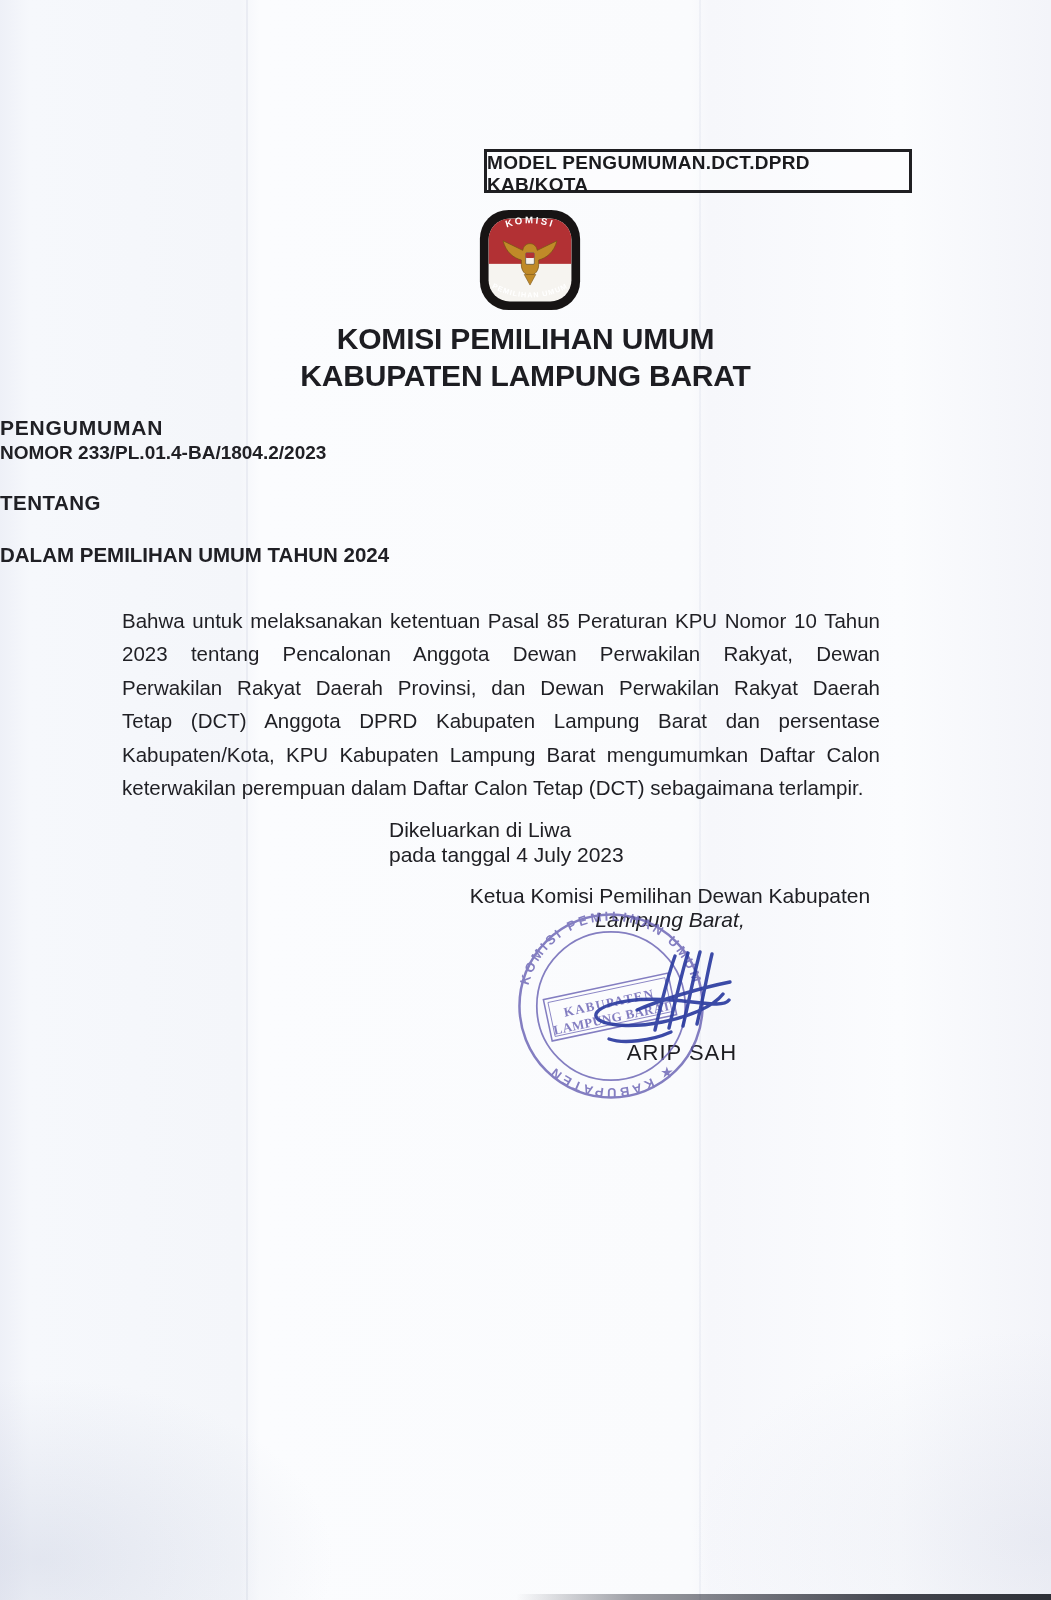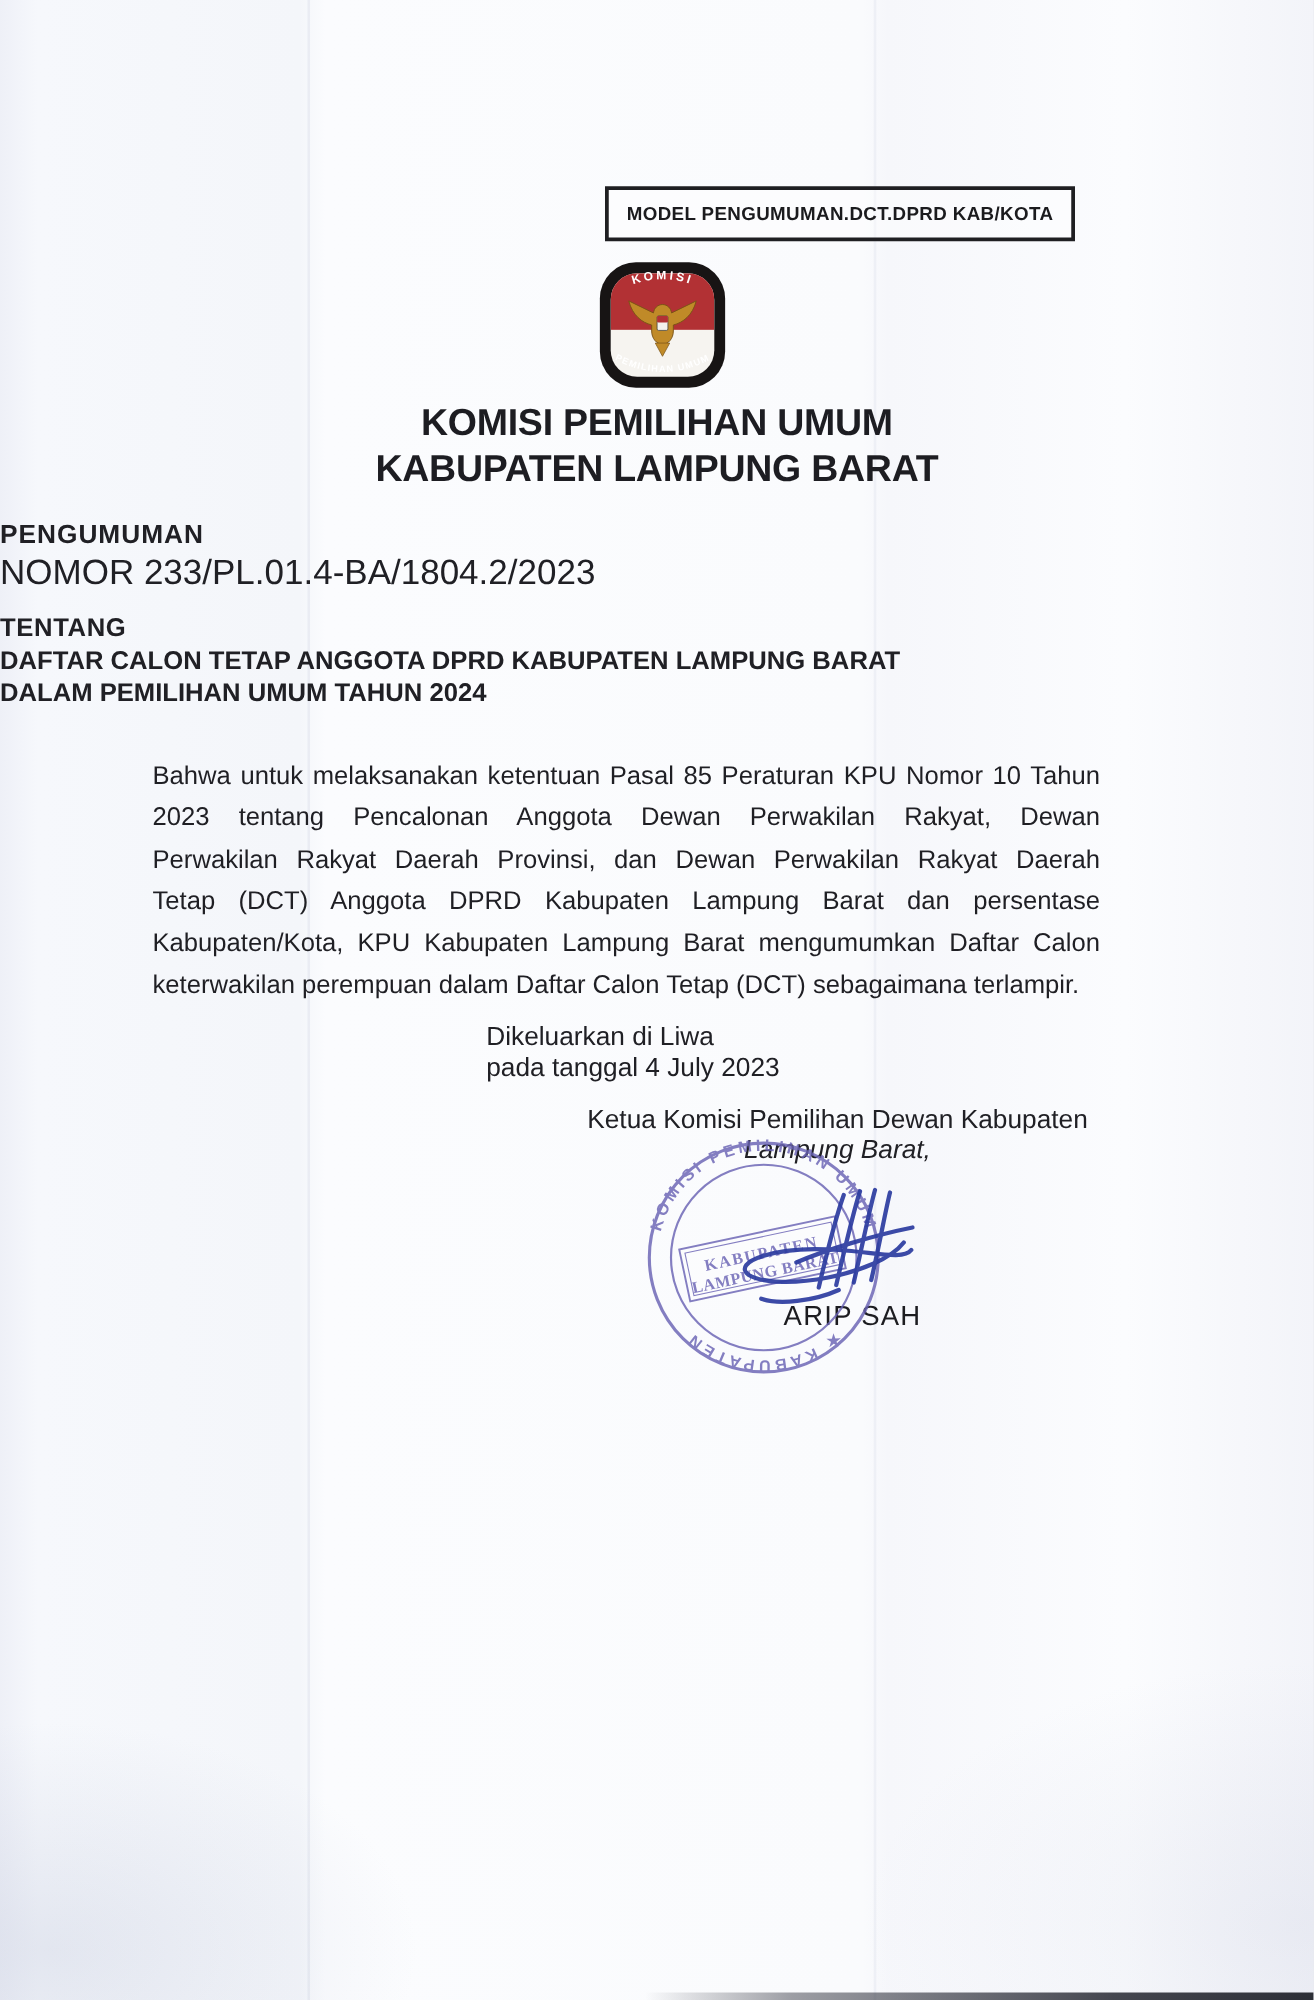--- a/index.html
+++ b/index.html
@@ -16,34 +16,34 @@
     color:#26262b;
   }
   .fold{position:absolute;top:0;bottom:0;width:2px;background:rgba(130,140,180,0.10);}
   .fold.f1{left:246px;}
   .fold.f2{left:699px;background:rgba(130,140,180,0.08);}
   .bottom-strip{
     position:absolute;right:0;bottom:0;height:6px;width:535px;
     background:linear-gradient(to right, rgba(42,44,56,0), rgba(42,44,56,0.45) 22%, rgba(30,32,42,0.82) 70%, rgba(24,26,34,0.9));
   }
   .model-box{
-    position:absolute;left:484px;top:149px;width:376px;height:44px;
+    position:absolute;left:484px;top:149px;width:428px;height:44px;
     border:3px solid #1f1f22;box-sizing:border-box;
-    display:flex;align-items:center;justify-content:center;
-    font-size:15px;font-weight:700;letter-spacing:0.3px;color:#1b1b1e;
+    display:flex;justify-content:center;
+    font-size:19px;font-weight:700;letter-spacing:0.3px;color:#1b1b1e;
     background:rgba(255,255,255,0.35);
   }
   .logo{position:absolute;left:477px;top:206px;width:106px;height:108px;}
   .issuer{
     position:absolute;left:0;top:320px;width:1051px;text-align:center;
     font-size:30px;line-height:37px;font-weight:600;letter-spacing:-0.2px;color:#1d1d22;
   }
   .c-line{position:absolute;left:0;width:1051px;color:#202025;}
   .doc-type{top:416px;font-size:21px;font-weight:600;letter-spacing:0.8px;}
-  .doc-number{top:442px;font-size:28px;font-weight:400;}
+  .doc-number{top:442px;font-size:19px;font-weight:700;}
   .about{top:491px;font-size:20.5px;font-weight:600;letter-spacing:0.5px;}
   .subject1{top:517px;font-size:20.5px;font-weight:600;}
   .subject2{top:543px;font-size:20.5px;font-weight:600;}
   .body-par{
     position:absolute;left:122px;top:604px;width:758px;
     font-size:20.5px;line-height:33.4px;color:#1f1f24;
   }
   .bline{text-align:justify;}
   .bline.just{text-align-last:justify;}
   .issued{position:absolute;left:389px;width:420px;font-size:21px;line-height:25.5px;color:#202025;}
@@ -99,21 +99,20 @@
   </svg>
 
   <div class="issuer">
     <div>KOMISI PEMILIHAN UMUM</div>
     <div>KABUPATEN LAMPUNG BARAT</div>
   </div>
 
   <div class="c-line doc-type">PENGUMUMAN</div>
   <div class="c-line doc-number">NOMOR 233/PL.01.4-BA/1804.2/2023</div>
   <div class="c-line about">TENTANG</div>
-  <div class="c-line subject1">DAFTAR CALON TETAP ANGGOTA DPRD KABUPATEN LAMPUNG BARAT</div>
   <div class="c-line subject2">DALAM PEMILIHAN UMUM TAHUN 2024</div>
 
   <div class="body-par">
     <div class="bline just">Bahwa untuk melaksanakan ketentuan Pasal 85 Peraturan KPU Nomor 10 Tahun</div>
     <div class="bline just">2023 tentang Pencalonan Anggota Dewan Perwakilan Rakyat, Dewan</div>
     <div class="bline just">Perwakilan Rakyat Daerah Provinsi, dan Dewan Perwakilan Rakyat Daerah</div>
     <div class="bline just">Tetap (DCT) Anggota DPRD Kabupaten Lampung Barat dan persentase</div>
     <div class="bline just">Kabupaten/Kota, KPU Kabupaten Lampung Barat mengumumkan Daftar Calon</div>
     <div class="bline">keterwakilan perempuan dalam Daftar Calon Tetap (DCT) sebagaimana terlampir.</div>
   </div>

